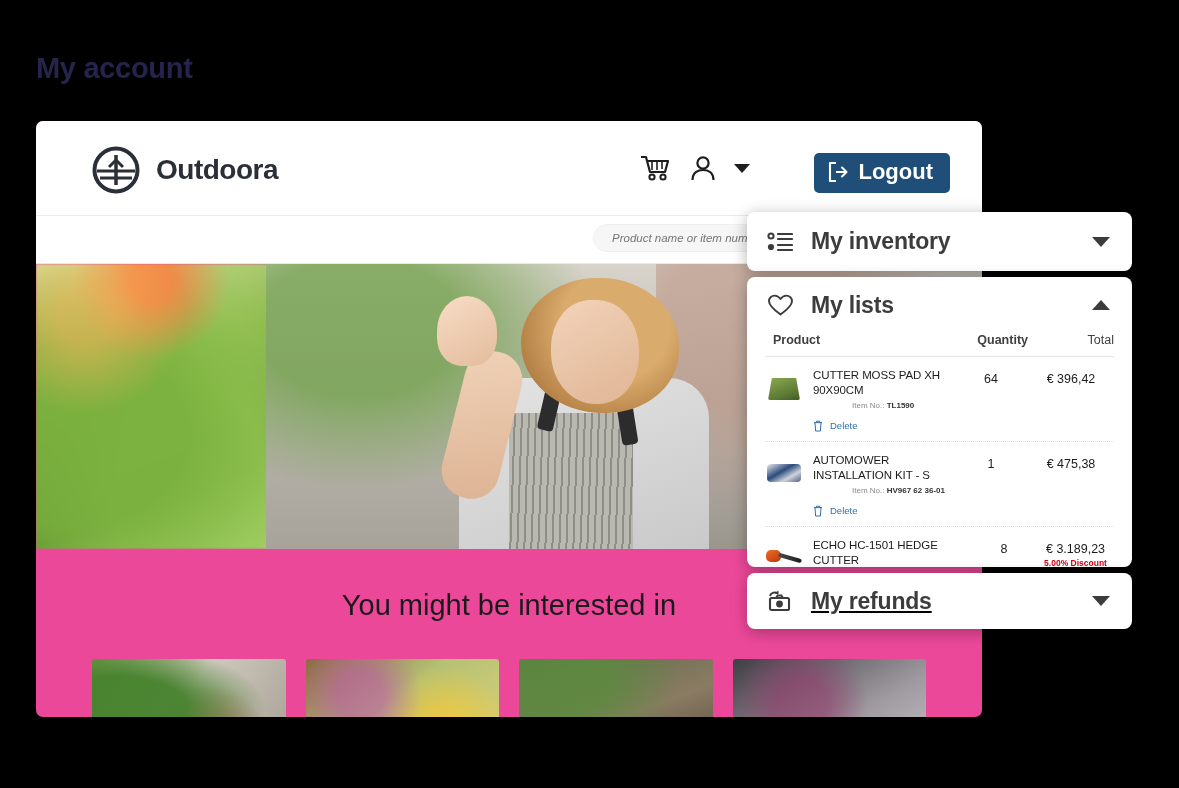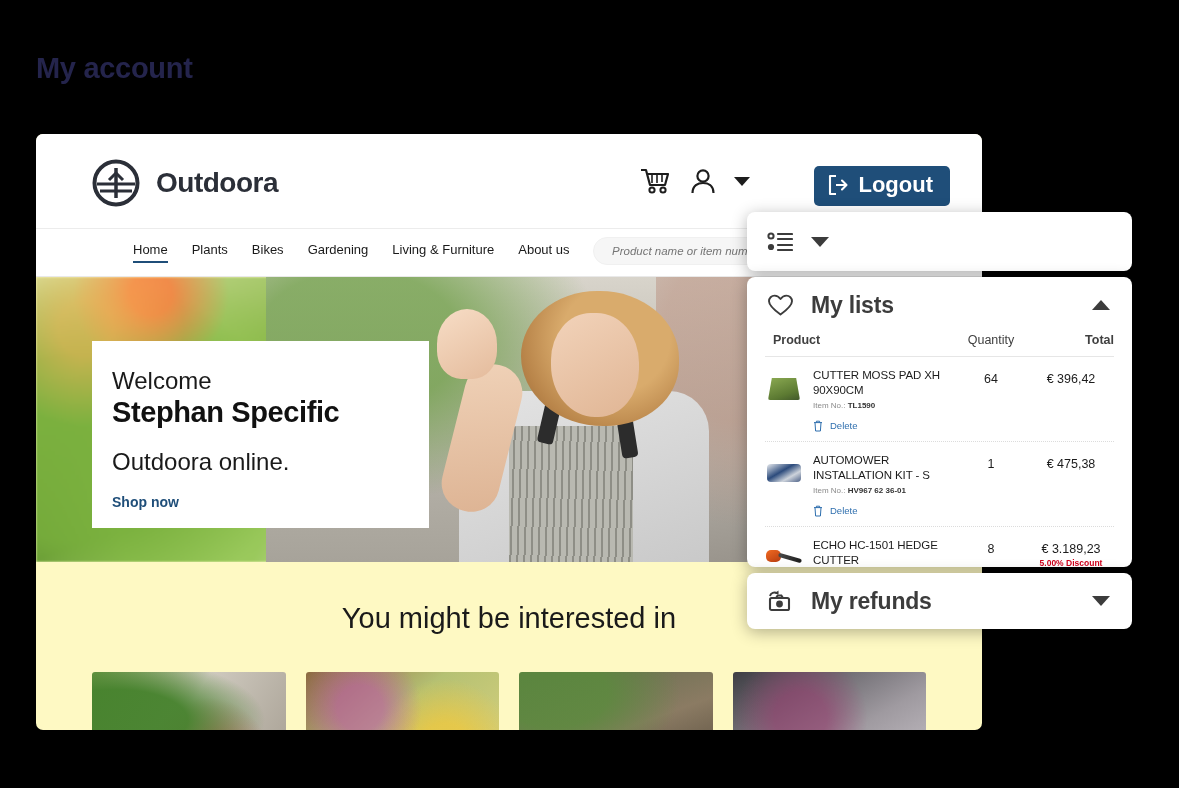--- a/index.html
+++ b/index.html
@@ -13,23 +13,23 @@
 
   
   .page-title {
     position: absolute; left: 36px; top: 52px;
     font-size: 29px; font-weight: bold; letter-spacing: -0.3px;
     color: #24244c;
   }
 
   
   .site-card {
-    position: absolute; left: 36px; top: 134px;
+    position: absolute; left: 36px; top: 121px;
     width: 946px; height: 596px;
-    background: #fef9c3;
+    background: #ec4899;
     border-radius: 7px;
     overflow: hidden;
     box-shadow: 0 2px 18px rgba(0,0,0,0.35);
   }
 
   
   .site-header {
     position: relative; height: 95px; background: #fff;
     border-bottom: 1px solid #ececec;
   }
@@ -138,38 +138,38 @@
   .panel-icon { width: 30px; margin-right: 14px; display: flex; align-items: center; }
   .panel-title { font-size: 23px; font-weight: bold; color: #3c3c3c; flex: 1; letter-spacing: -0.2px; }
   .caret { width: 0; height: 0; border-left: 9px solid transparent; border-right: 9px solid transparent; }
   .caret.down { border-top: 10px solid #3c3c3c; }
   .caret.up { border-bottom: 10px solid #3c3c3c; }
 
   .panel-inventory { left: 747px; top: 212px; width: 385px; height: 59px; }
   .panel-lists { left: 747px; top: 277px; width: 385px; height: 290px; }
   .panel-refunds { left: 747px; top: 573px; width: 385px; height: 56px; }
   .panel-lists .panel-header { height: 56px; }
-  .panel-refunds .panel-header { height: 56px; }
+  .panel-refunds .panel-header { height: 56px; text-decoration: underline; }
   .panel-inventory .panel-header { height: 59px; }
 
   
   .list-table { padding: 0 18px 6px 18px; }
   .list-head { display: flex; align-items: flex-end; padding: 0 0 9px 0; border-bottom: 1px solid #e6e6e6; }
   .col-product { flex: 1; font-size: 12.5px; font-weight: bold; color: #404040; margin-left: 8px; }
-  .col-qty { width: 74px; text-align: center; font-size: 12.5px; font-weight: normal; color: #404040; }
-  .col-total { width: 86px; text-align: right; font-size: 12.5px; font-weight: bold; color: #404040; }
+  .col-qty { width: 74px; text-align: right; font-size: 12.5px; font-weight: bold; color: #404040; }
+  .col-total { width: 86px; text-align: right; font-size: 12.5px; font-weight: normal; color: #404040; }
 
   .list-row { display: flex; align-items: flex-start; padding: 11px 0 9px 0; border-bottom: 1px dotted #dcdcdc; }
   .list-row:last-child { border-bottom: none; }
   .row-main { flex: 1; display: flex; gap: 10px; }
   .thumb { width: 38px; height: 34px; flex: 0 0 38px; display: flex; align-items: center; justify-content: center; margin-top: 3px; }
   .row-texts { flex: 1; }
   .row-title { font-size: 11.5px; color: #1c1c1c; letter-spacing: -0.1px; line-height: 1.3; }
   .row-meta { display: flex; gap: 26px; margin-top: 3px; }
-  .row-sub { font-size: 8px; color: #8a8a8a; }
+  .row-sub { font-size: 8px; color: #8a8a8a; margin-left: 39px; }
   .row-sub b { color: #333; font-weight: bold; }
   .row-delete { display: flex; align-items: center; gap: 7px; margin-top: 10px; cursor: pointer; }
   .row-delete span { font-size: 9.5px; color: #2f6fae; }
   .row-qty { width: 74px; text-align: center; font-size: 12.5px; color: #1c1c1c; padding-top: 4px; }
   .row-total { width: 86px; text-align: center; padding-top: 4px; }
   .rt-amount { font-size: 12.5px; color: #1c1c1c; }
   .rt-discount { font-size: 8.5px; font-weight: bold; color: #d0021b; margin-top: 2px; }
 
   .thumb-moss { width: 32px; height: 24px;
     background: linear-gradient(160deg,#8fae55,#5c7a32 70%,#41582a);
@@ -225,74 +225,60 @@
         <svg width="22" height="22" viewBox="0 0 22 22">
           <path d="M9 2 H3 V20 H9" fill="none" stroke="#fff" stroke-width="2.1" stroke-linejoin="round"></path>
           <path d="M9 11 H19" stroke="#fff" stroke-width="2.1"></path>
           <path d="M15 6.5 L19.5 11 L15 15.5" fill="none" stroke="#fff" stroke-width="2.1" stroke-linejoin="round" stroke-linecap="round"></path>
         </svg>
         <span>Logout</span>
       </button>
     </div>
 
     <div class="site-nav">
-      <div class="nav-links">
-        <div class="nav-link active">Home</div>
-        <div class="nav-link">Plants</div>
-        <div class="nav-link">Bikes</div>
-        <div class="nav-link">Gardening</div>
-        <div class="nav-link">Living &amp; Furniture</div>
-        <div class="nav-link">About us</div>
-        <div class="nav-link">Contact us</div>
-      </div>
       <input class="search-box" type="text" placeholder="Product name or item number..." style="">
     </div>
 
     <div class="hero">
       <div class="hero-bg">
         <div class="hero-foliage-l"></div>
         <div class="hero-mid"></div>
         <div class="hero-right"></div>
         <div class="hero-person">
           <div class="hp-shirt"></div>
           <div class="hp-apron"></div>
           <div class="hp-strap1"></div>
           <div class="hp-strap2"></div>
           <div class="hp-hair"></div>
           <div class="hp-face"></div>
           <div class="hp-arm"></div>
           <div class="hp-hand"></div>
         </div>
       </div>
-      <div class="hero-caption">
-        <div class="hc-welcome">Welcome</div>
-        <div class="hc-name">Stephan Specific</div>
-        <div class="hc-sub">Outdoora online.</div>
-        <div class="hc-cta">Shop now</div>
-      </div>
     </div>
 
     <div class="interested-title">You might be interested in</div>
     <div class="cards-row">
       <div class="product-card pc1"></div>
       <div class="product-card pc2"></div>
       <div class="product-card pc3"></div>
       <div class="product-card pc4"></div>
     </div>
   </div>
 
   <div class="panel panel-inventory">
     <div class="panel-header">
       <div class="panel-icon">
         <svg width="26" height="22" viewBox="0 0 26 22">
           <circle cx="4" cy="5" r="2.6" fill="none" stroke="#3c3c3c" stroke-width="2"></circle>
           <circle cx="4" cy="16" r="3.1" fill="#3c3c3c"></circle>
           <path d="M11 3 H25 M11 8 H25 M11 14 H25 M11 19 H25" stroke="#3c3c3c" stroke-width="2.2" stroke-linecap="round"></path>
         </svg>
       </div>
+      <div class="panel-title">My inventory</div>
       <div class="caret down"></div>
     </div>
   </div>
 
   <div class="panel panel-lists">
     <div class="panel-header">
       <div class="panel-icon">
         <svg width="27" height="24" viewBox="0 0 27 24">
           <path d="M13.5 21.5 C6 16 2 12.3 2 8.2 C2 5 4.5 2.6 7.6 2.6 C9.9 2.6 12.1 4 13.5 6 C14.9 4 17.1 2.6 19.4 2.6 C22.5 2.6 25 5 25 8.2 C25 12.3 21 16 13.5 21.5 Z" fill="none" stroke="#3c3c3c" stroke-width="1.9" stroke-linejoin="round"></path>
         </svg>

